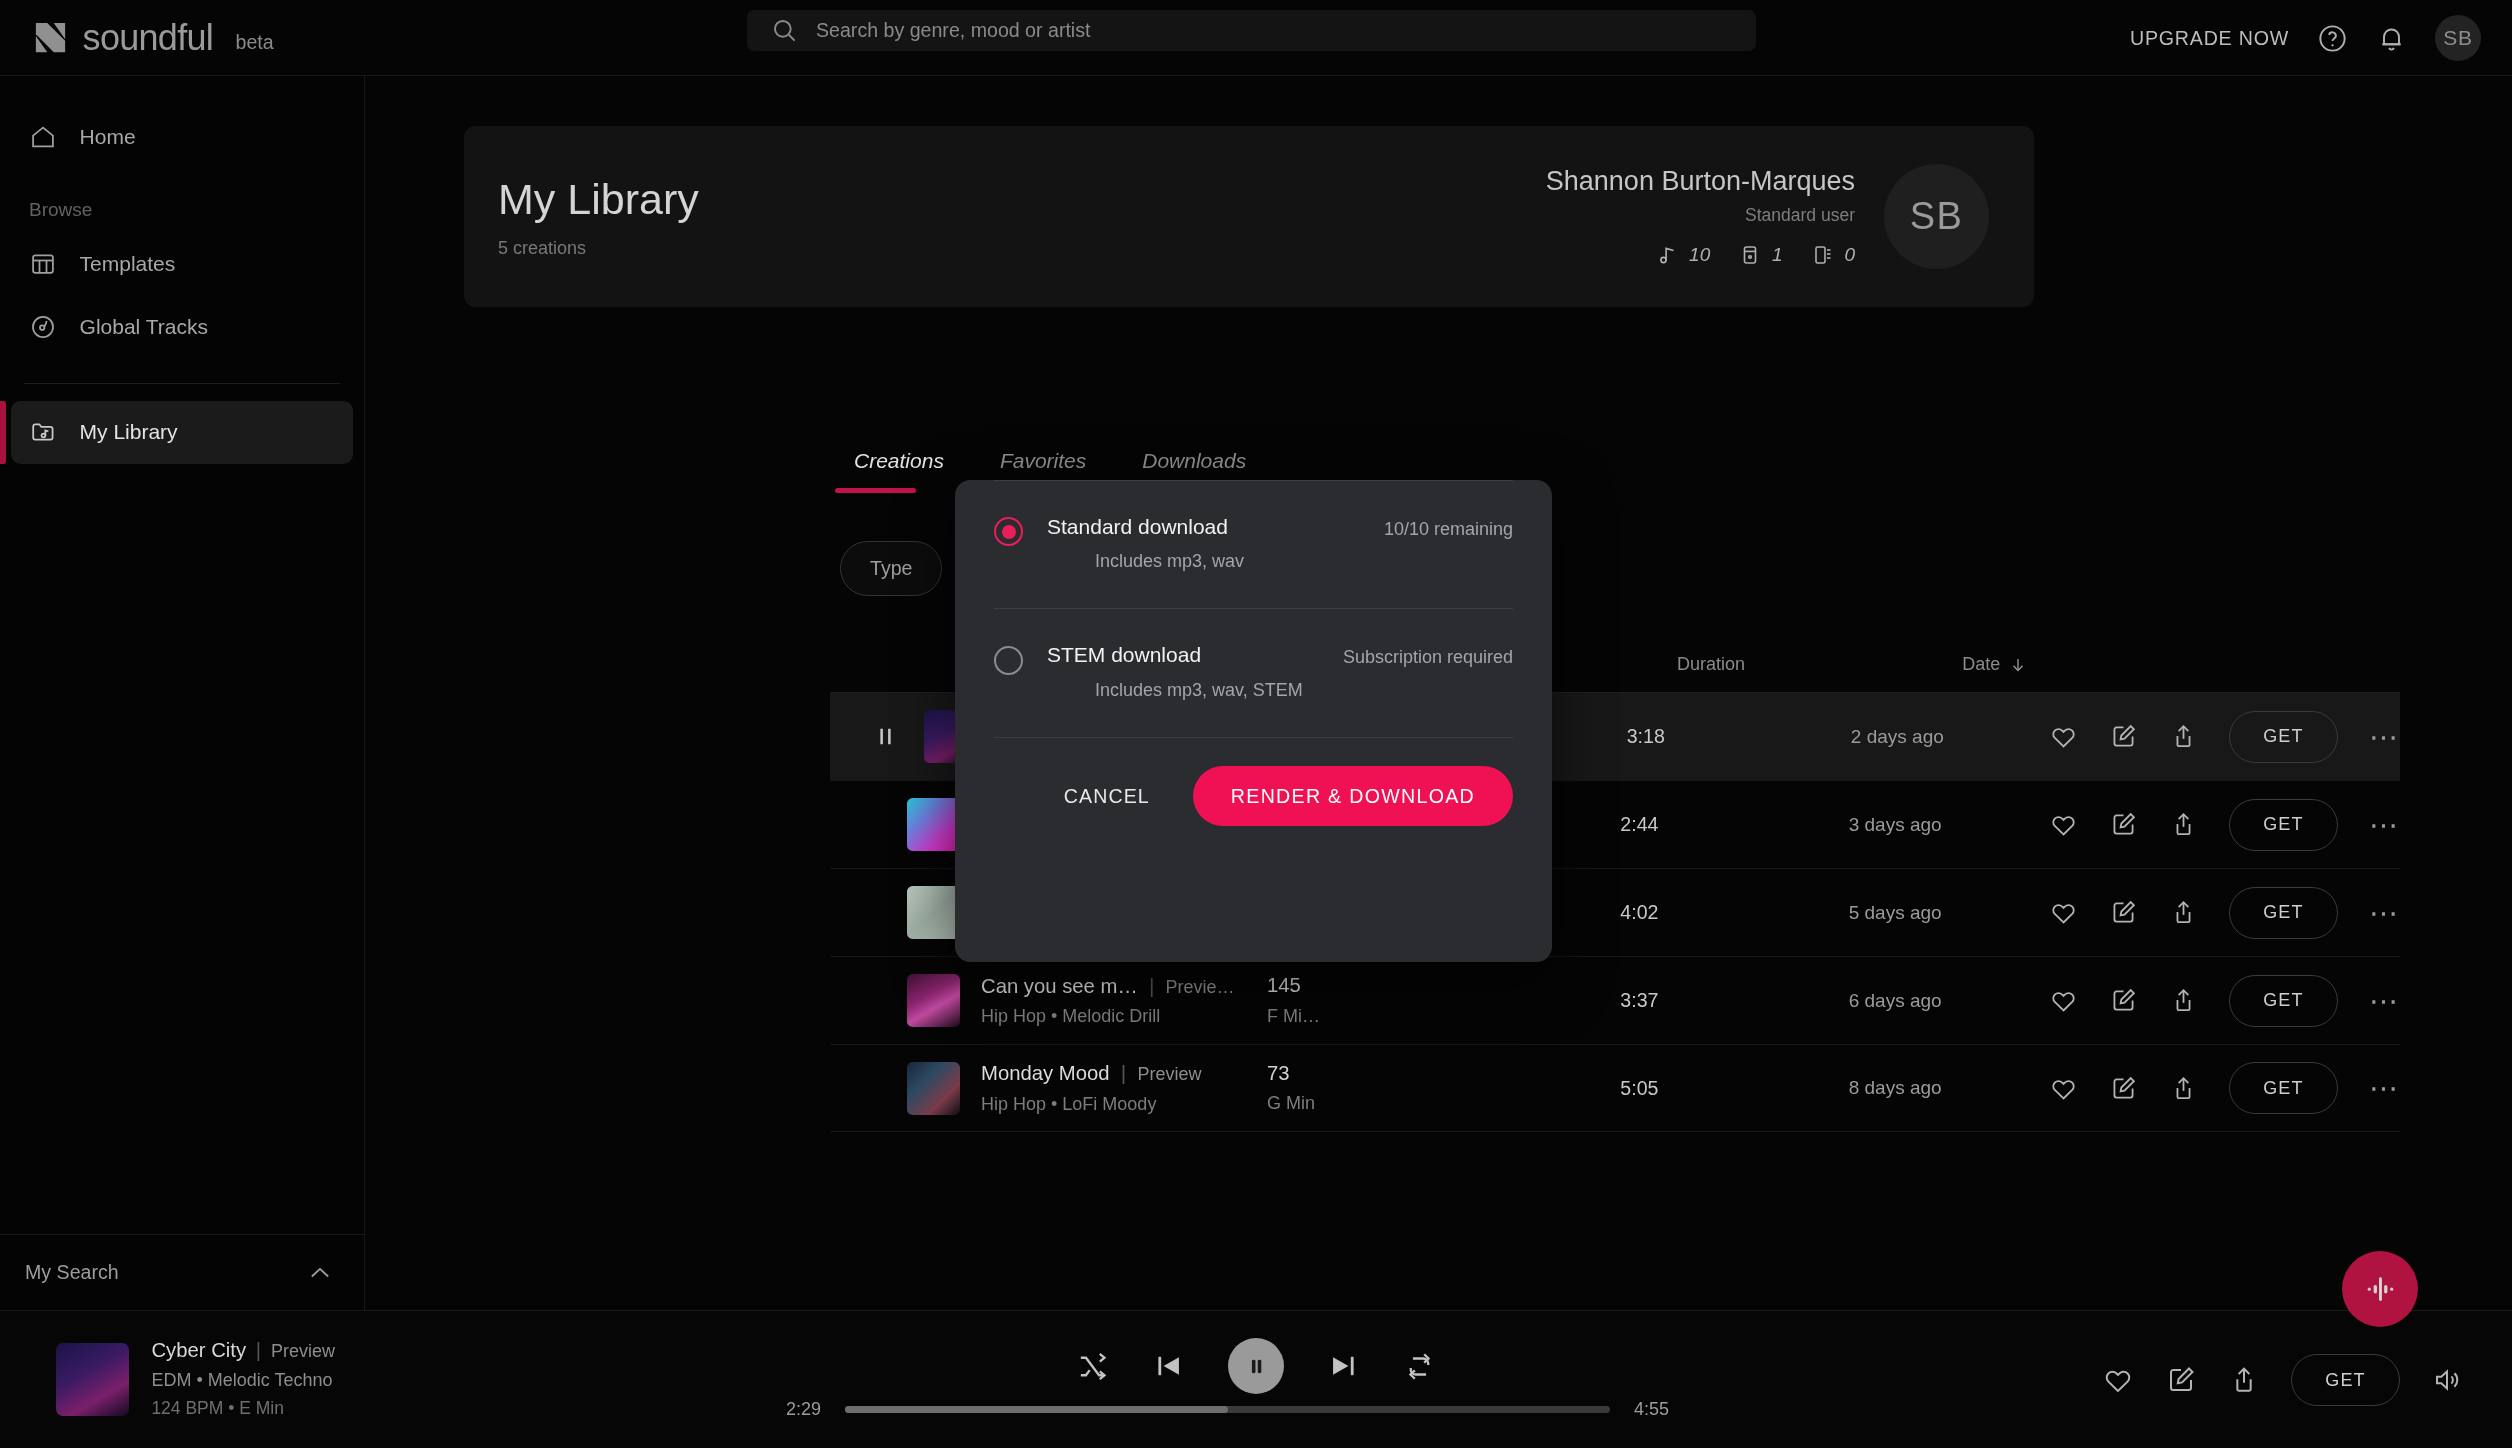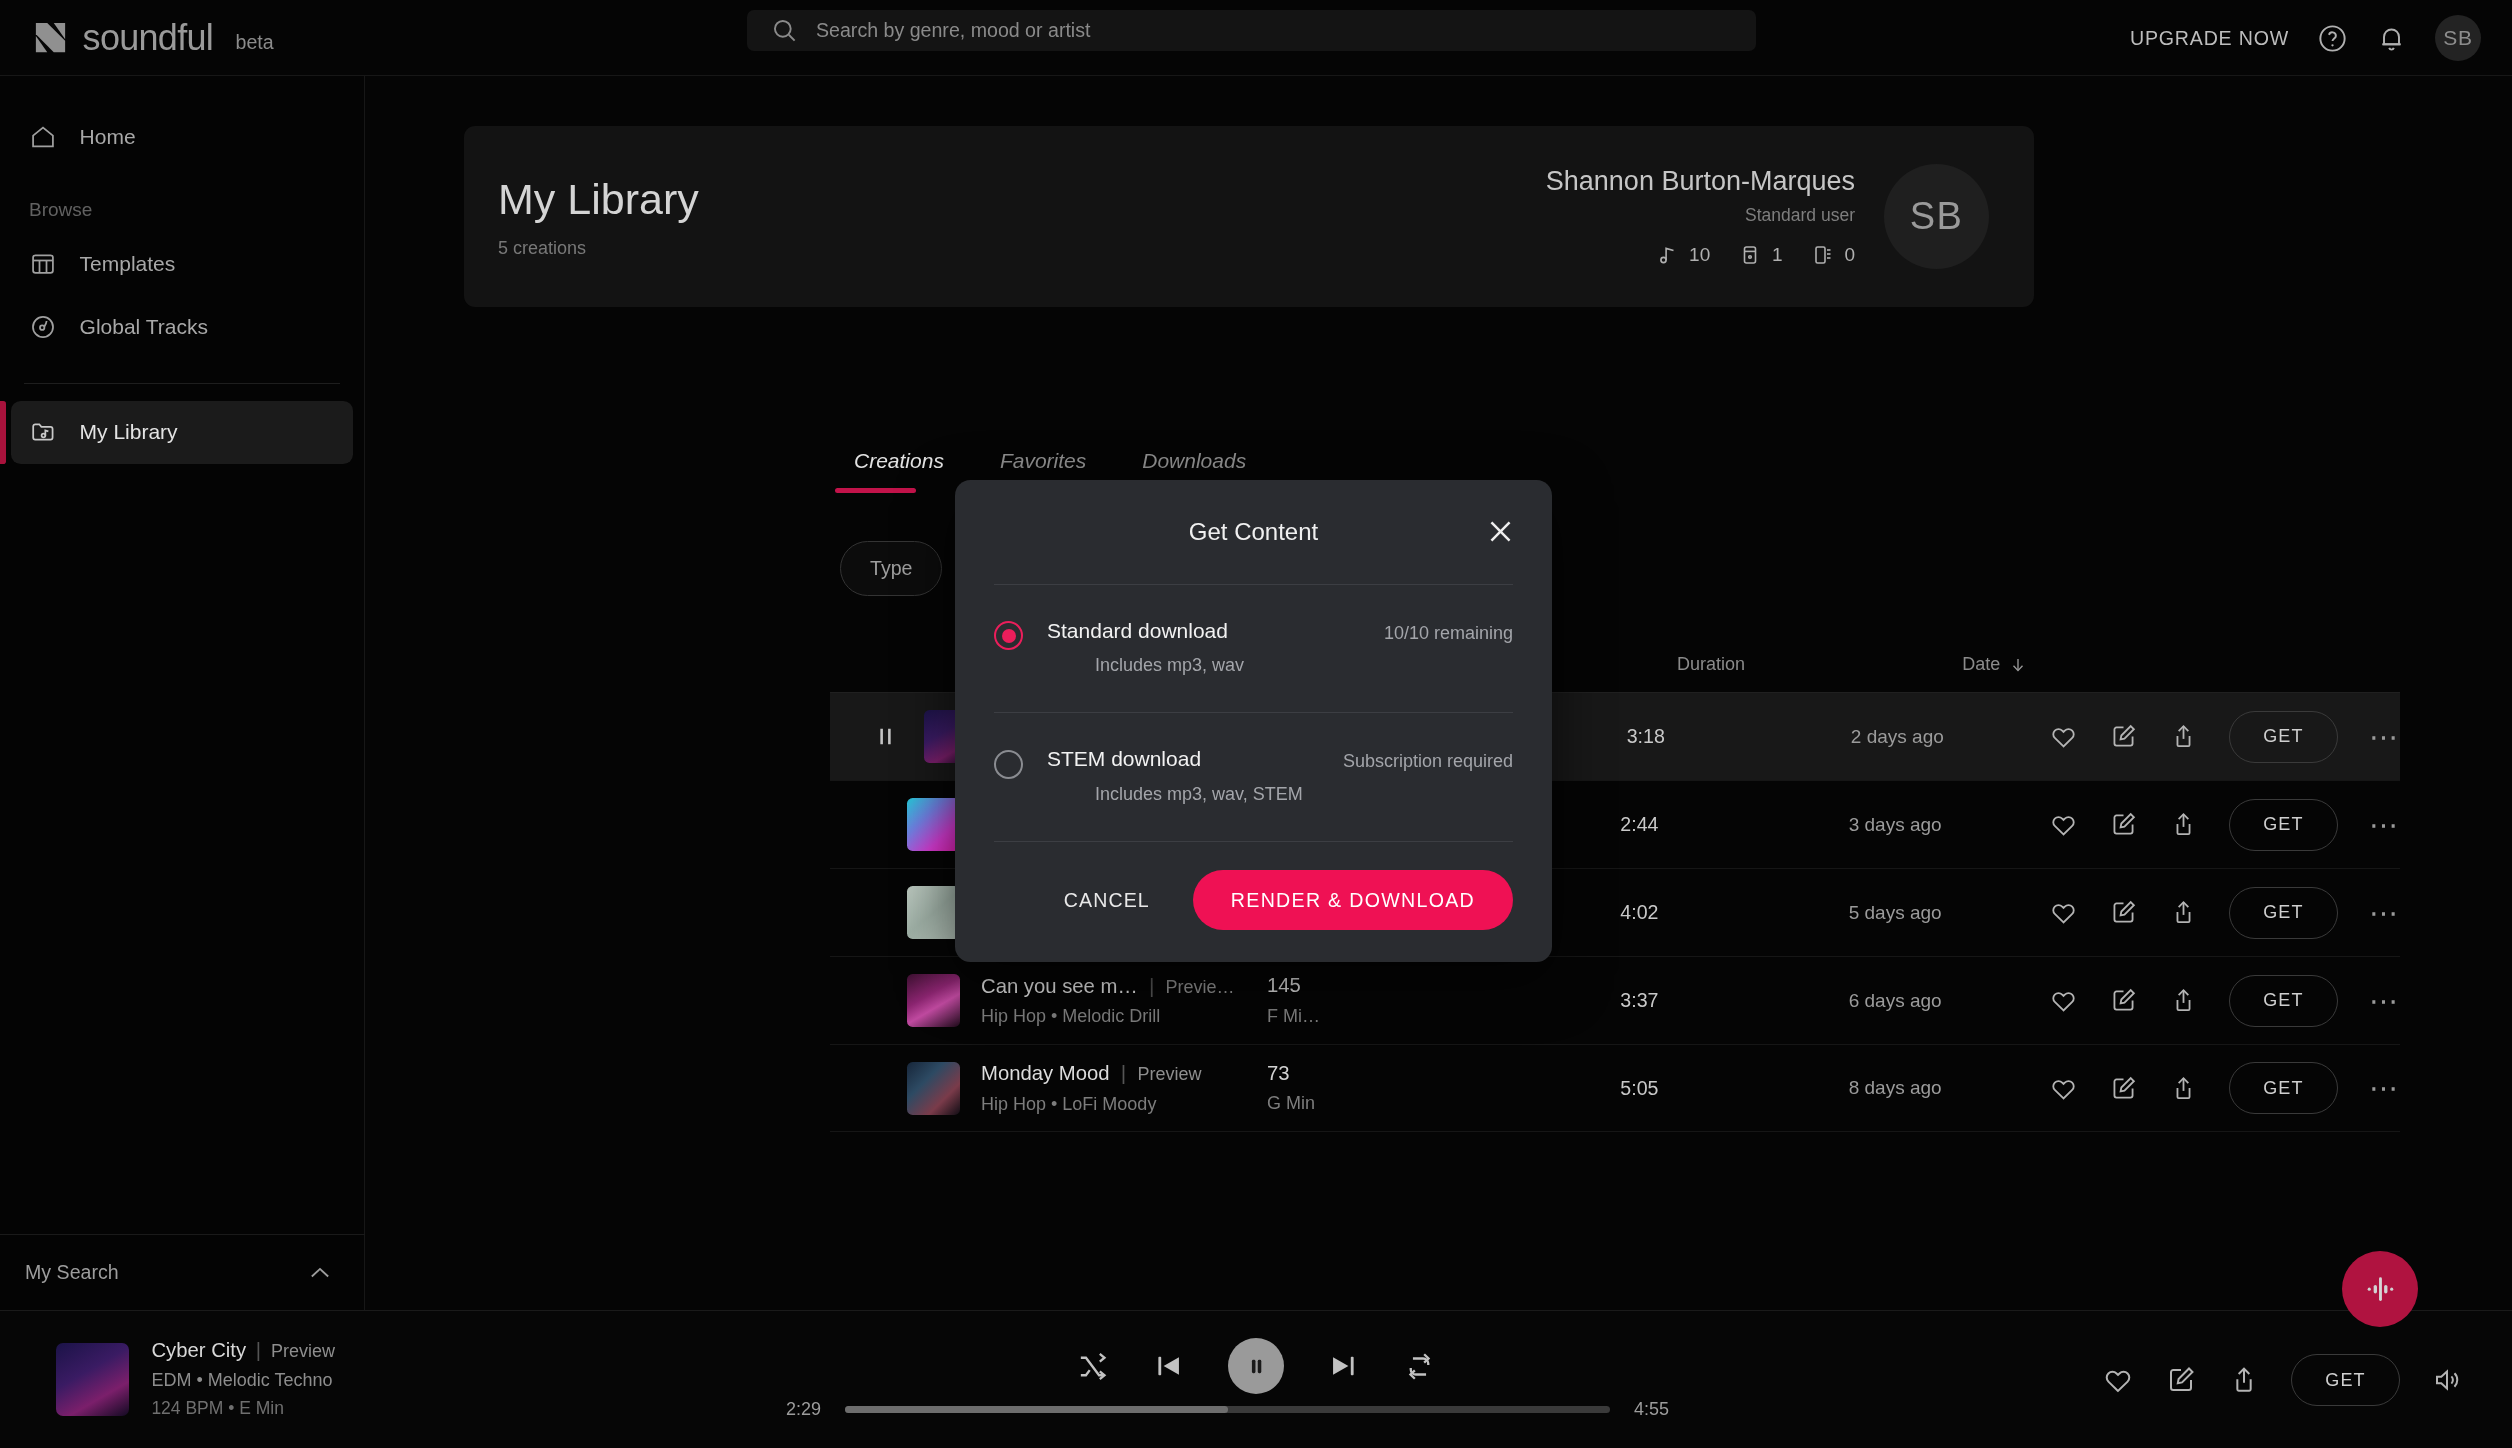--- a/index.html
+++ b/index.html
@@ -78,21 +78,21 @@
     background: #131313; border-radius: 11.2px;
     display: flex; align-items: center; justify-content: space-between;
     padding: 0 45px 0 34px;
   }
   .lib-title { font-size: 43px; color: #d4d4d4; font-weight: 400; }
   .lib-sub { font-size: 18px; color: #787878; margin-top: 14px; }
   .lib-right { display: flex; align-items: center; gap: 29px; }
   .lib-user { text-align: right; }
   .lib-username { font-size: 27px; color: #c6c6c6; }
   .lib-userrole { font-size: 17.5px; color: #7e7e7e; margin-top: 8.4px; }
-  .lib-stats { display: flex; gap: 28px; justify-content: flex-end; margin-top: 17px; align-items: center; }
+  .lib-stats { display: flex; gap: 28px; justify-content: flex-end; margin-top: 17px; align-items: center; font-style: italic; }
   .lib-stat { display: flex; align-items: center; gap: 9.8px; font-size: 19px; color: #b0b0b0; }
   .avatar-lg {
     width: 105px; height: 105px; border-radius: 50%; background: #1f1f1f;
     display: flex; align-items: center; justify-content: center;
     font-size: 38px; color: #9a9a9a; letter-spacing: 1.4px;
   }
 
   
   .tabs { position: absolute; left: 465px; top: 373px; display: flex; gap: 8px; font-style: italic; }
   .tab { font-size: 21px; color: #8e8e8e; padding: 0 24px 19.6px 24px; cursor: pointer; position: relative; }
@@ -542,27 +542,20 @@
             </svg>
           <div class="get-btn">GET</div>
           <div class="dots">⋯</div>
         </div>
       </div>
 
     </div>
   </div>
 
   <div class="modal">
-    <div class="modal-head">
-      <div class="modal-title">Get Content</div>
-      <svg class="modal-close" viewBox="0 0 24 24" fill="none" stroke="#efefef" stroke-width="1.9">
-        <line x1="5" y1="5" x2="19" y2="19"></line>
-          <line x1="19" y1="5" x2="5" y2="19"></line>
-      </svg>
-    </div>
     <div class="modal-body">
       <div class="modal-rule"></div>
 
       <div class="opt-row">
         <div class="radio-outer sel">
           <div class="radio-dot"></div>
         </div>
         <div class="opt-main">
           <div class="opt-title">Standard download</div>
           <div class="opt-sub">Includes mp3, wav</div>

